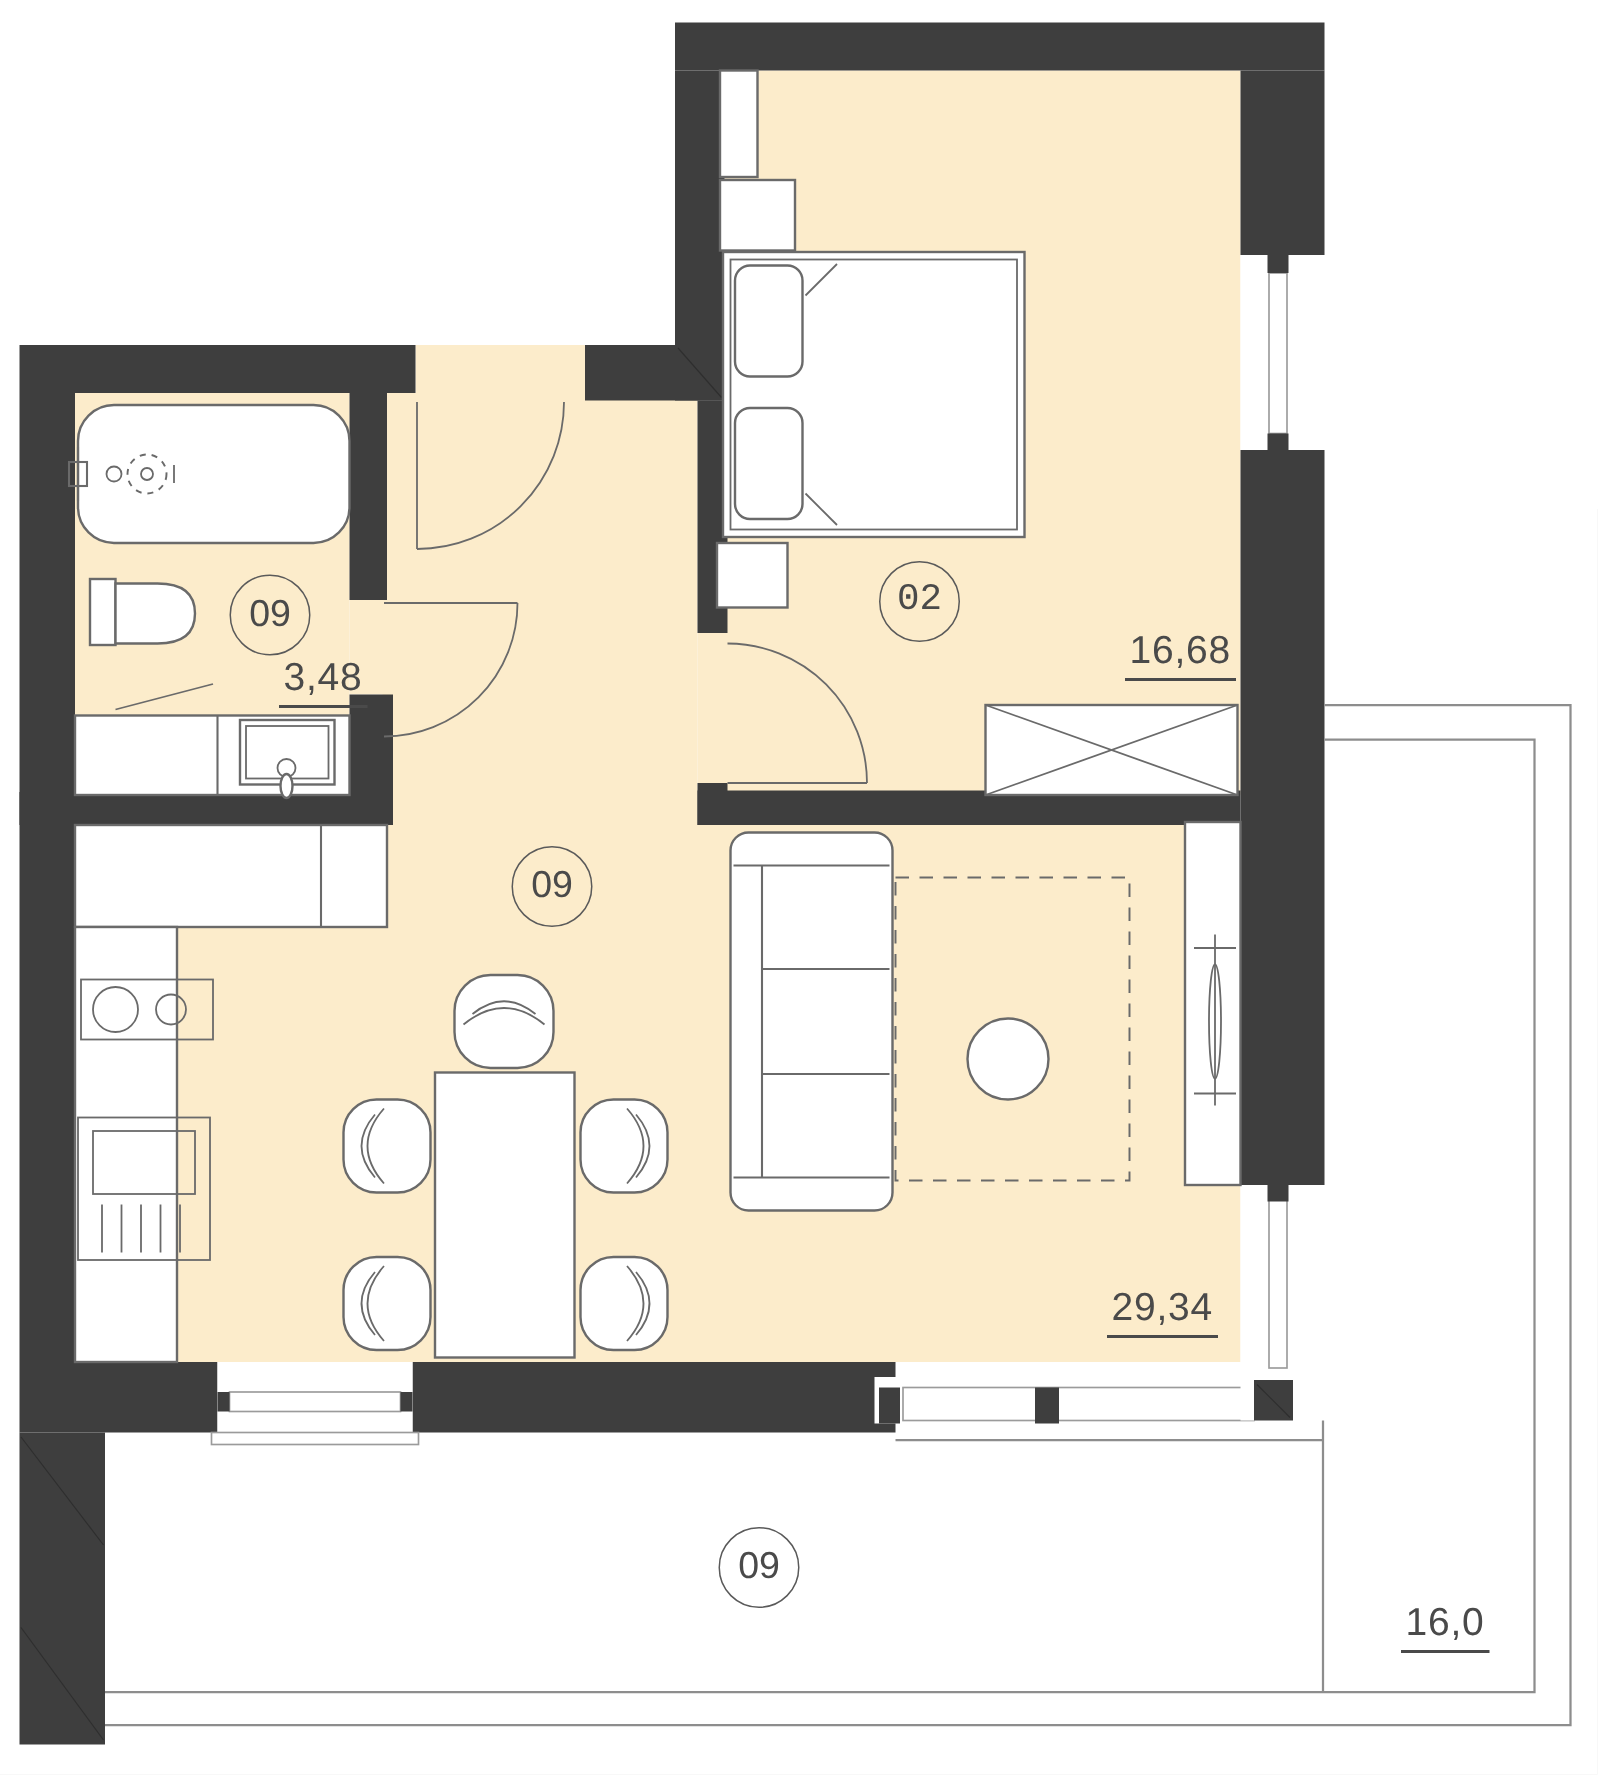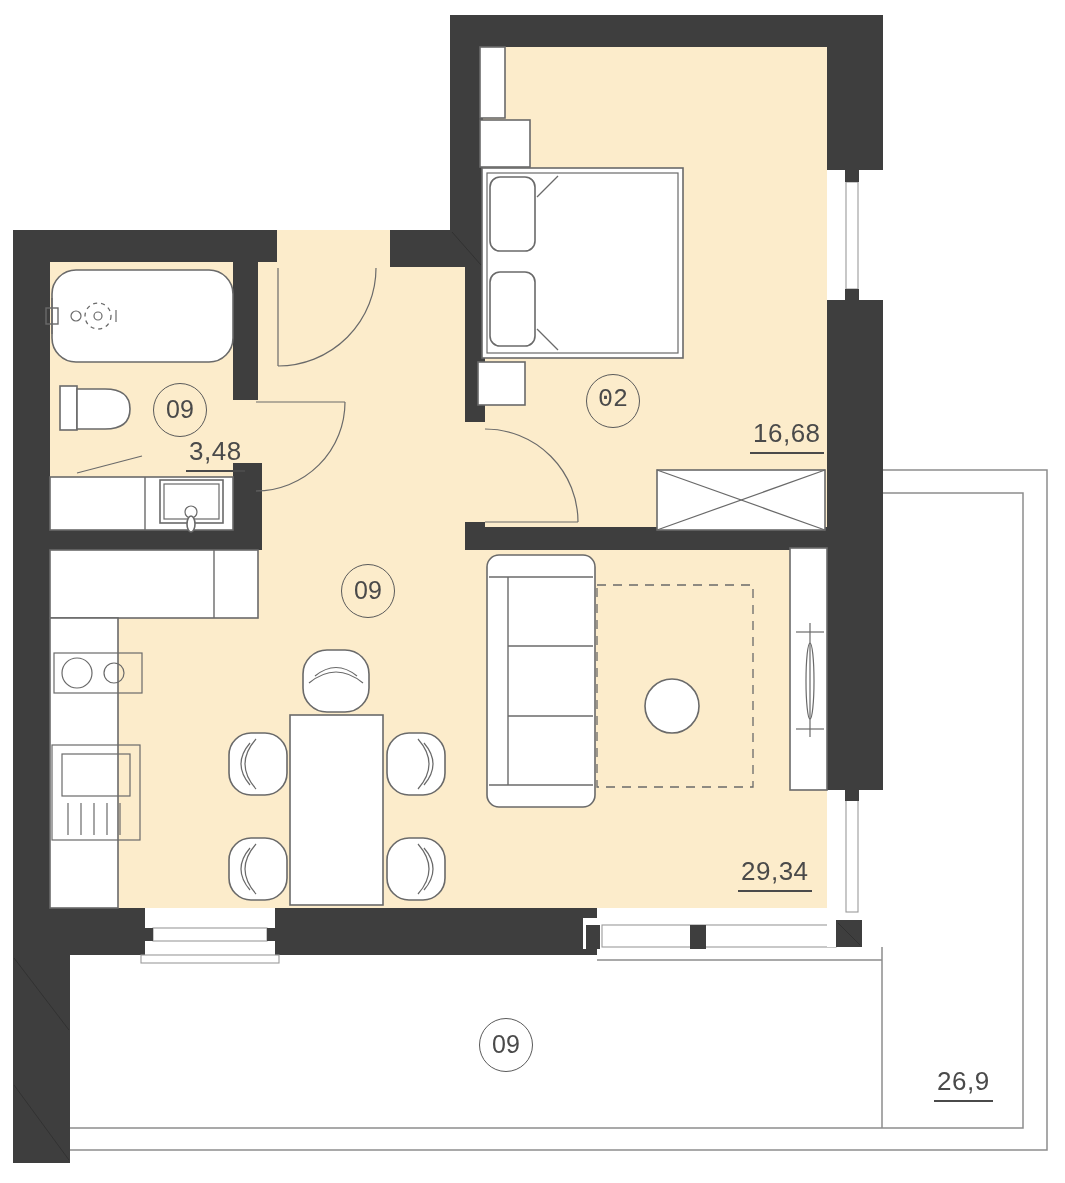--- a/index.html
+++ b/index.html
@@ -227,14 +227,14 @@
   </svg>
 
   <div class="room-circle" style="left:341px;top:564px;">09</div>
   <div class="room-circle" style="left:586px;top:374px;font-family:Liberation Mono, monospace;">02</div>
   <div class="room-circle" style="left:153px;top:383px;">09</div>
   <div class="room-circle" style="left:479px;top:1018px;">09</div>
 
   <div class="area-label" style="left:738px;top:856px;">29,34</div>
   <div class="area-label" style="left:750px;top:418px;">16,68</div>
   <div class="area-label" style="left:186px;top:436px;">3,48</div>
-  <div class="area-label" style="left:934px;top:1066px;">26,9</div>
+  <div class="area-label" style="left:934px;top:1066px;">16,0</div>
 </div>
 
 </body></html>

